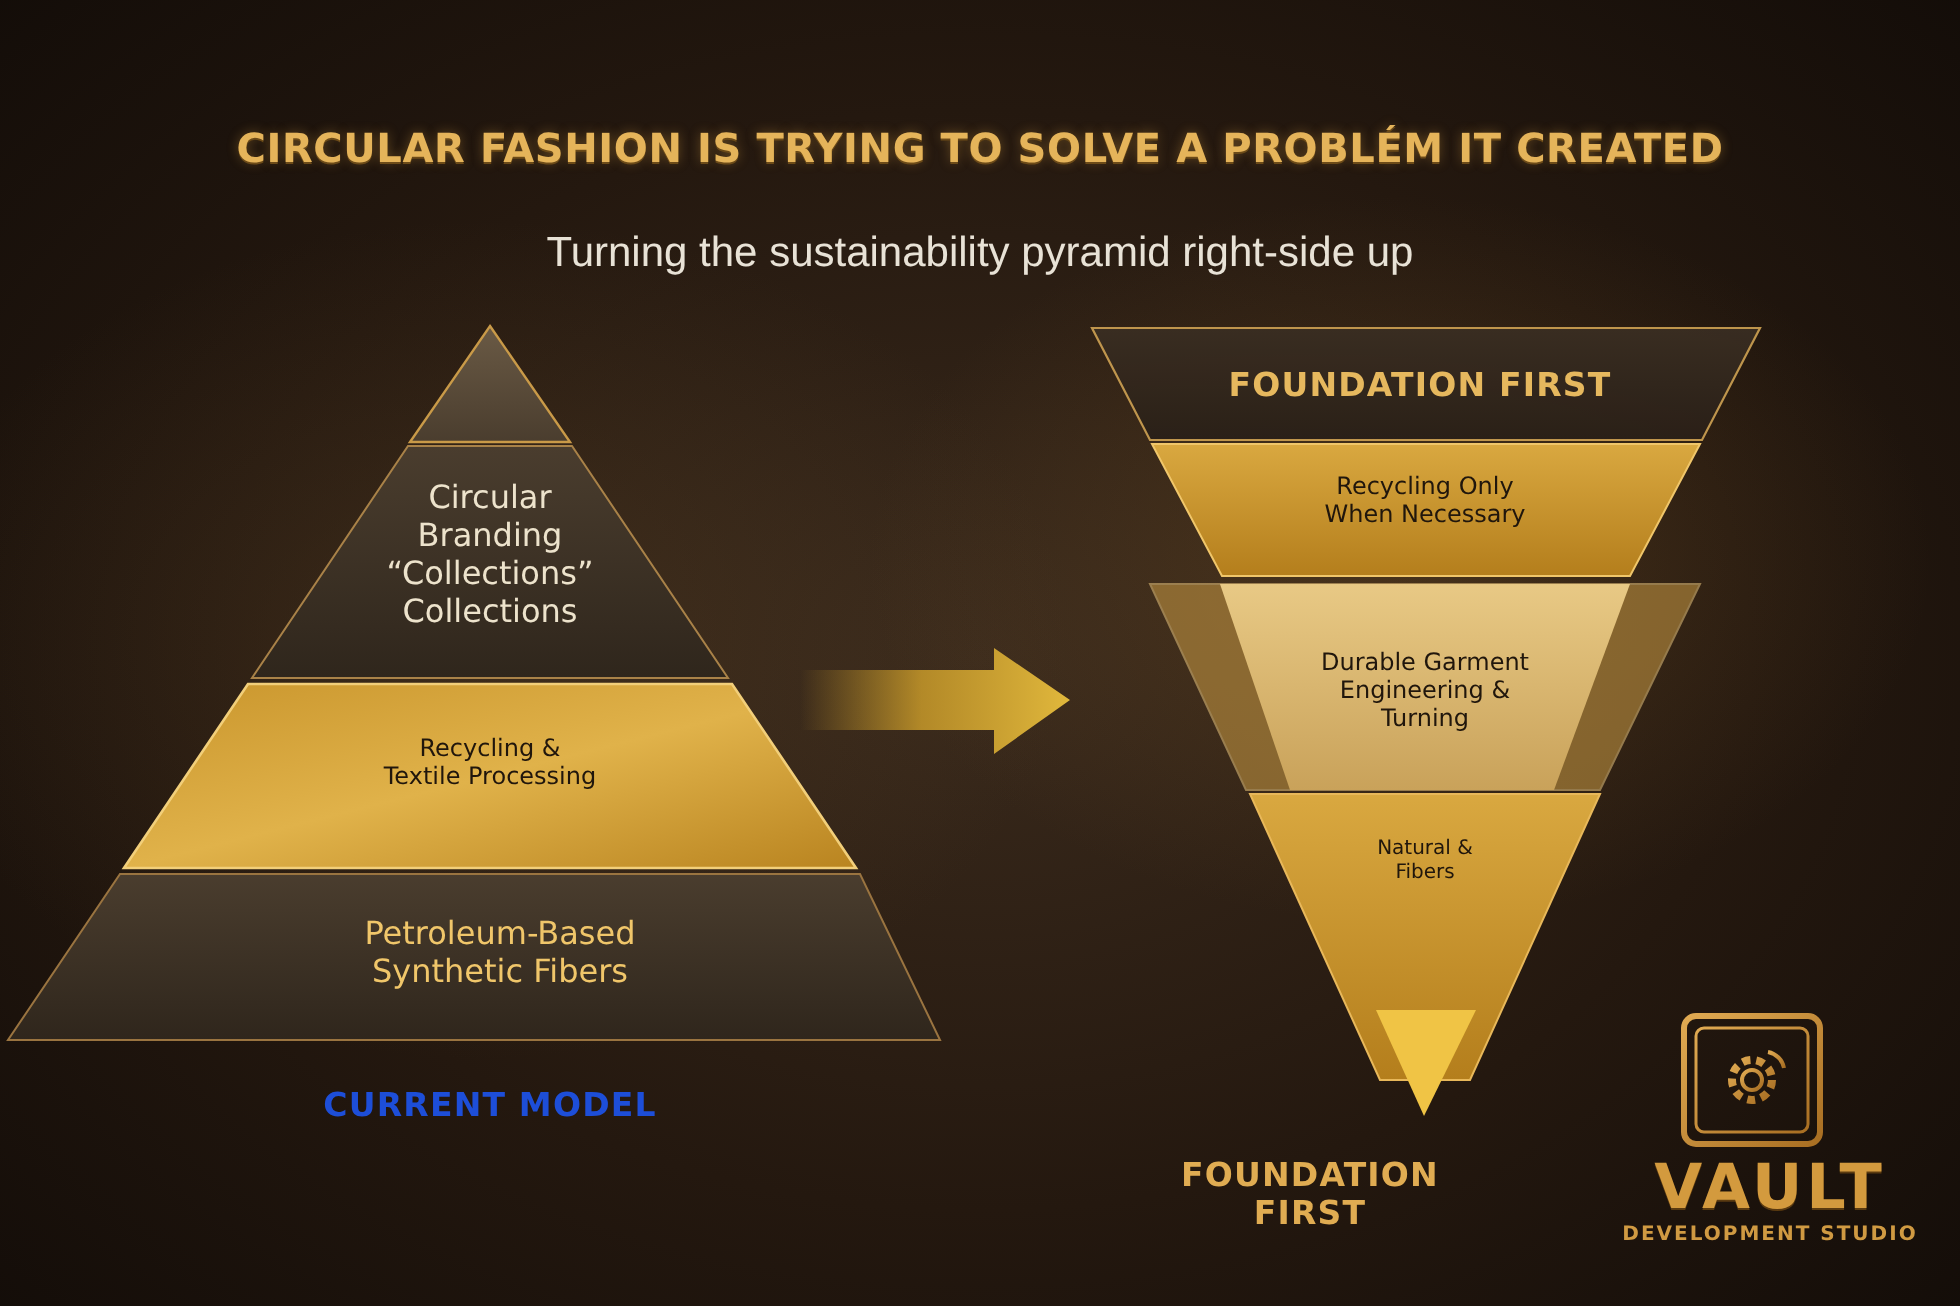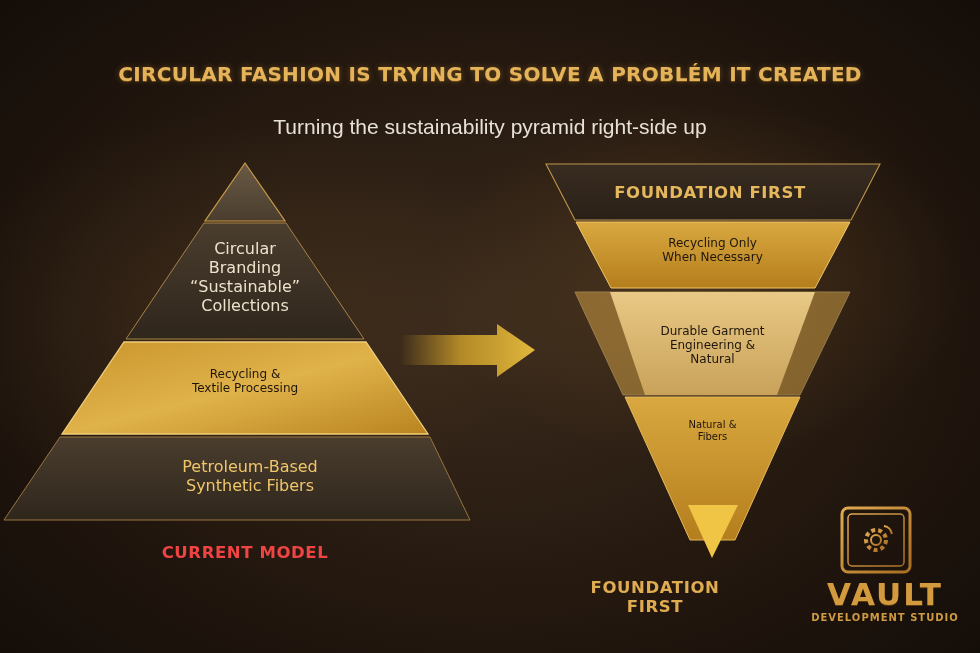--- a/index.html
+++ b/index.html
@@ -27,21 +27,21 @@
   .label {
     position: absolute; text-align: center;
     font-family: "DejaVu Sans", sans-serif; line-height: 1.18;
   }
   .lbl-light { color: #ede3cc; font-size: 16px; }
   .lbl-gold { color: #f0c66a; font-size: 16px; }
   .lbl-dark { color: #20160c; font-size: 12px; }
   .caps {
     font-family: "DejaVu Sans", sans-serif; font-weight: bold; letter-spacing: 0.6px;
   }
-  .current-model { left: 130px; width: 230px; top: 543px; text-align: center; color: #ef4444; font-size: 16.5px; }
+  .current-model { left: 130px; width: 230px; top: 543px; text-align: center; color: #1d4ed8; font-size: 16.5px; }
   .ff-top { left: 560px; width: 300px; top: 183px; text-align: center; color: #e6b85e; font-size: 16.5px; }
   .ff-bottom { left: 560px; width: 310px; top: 578px; text-align: center; color: #e0ac52; font-size: 16.5px; }
   .vault-word {
     left: 800px; width: 170px; top: 576px; text-align: center;
     font-family: "DejaVu Sans", sans-serif; font-weight: bold; font-size: 31px; letter-spacing: 2px;
     color: #d39a3e; text-shadow: 0 1px 0 #5a3a10;
   }
   .vault-sub {
     left: 790px; width: 190px; top: 612px; text-align: center;
     font-family: "DejaVu Sans", sans-serif; font-weight: bold; font-size: 10px; letter-spacing: 1px;
@@ -120,42 +120,42 @@
     <line x1="849" y1="528" x2="849" y2="552" stroke-width="2"></line>
     <circle cx="876" cy="540" r="10" stroke-width="4" stroke-dasharray="4 3"></circle>
     <circle cx="876" cy="540" r="5" stroke-width="2"></circle>
     <path d="M884 526 a10 10 0 0 1 8 8" stroke-width="2"></path>
   </g>
 </svg>
 
 <div class="label lbl-light" style="left:160px; width:170px; top:240px;">
   <div>Circular</div>
   <div>Branding</div>
-  <div>“Sustainable”</div>
+  <div>“Collections”</div>
   <div>Collections</div>
 </div>
 <div class="label lbl-dark" style="left:140px; width:210px; top:367px;">
   <div>Recycling &amp;</div>
   <div>Textile Processing</div>
 </div>
 <div class="label lbl-gold" style="left:130px; width:240px; top:458px;">
   <div>Petroleum-Based</div>
   <div>Synthetic Fibers</div>
 </div>
 <div class="abs caps current-model">CURRENT MODEL</div>
 
 <div class="abs caps ff-top">FOUNDATION FIRST</div>
 <div class="label lbl-dark" style="left:610px; width:205px; top:236px;">
   <div>Recycling Only</div>
   <div>When Necessary</div>
 </div>
 <div class="label lbl-dark" style="left:610px; width:205px; top:324px;">
   <div>Durable Garment</div>
   <div>Engineering &amp;</div>
-  <div>Natural</div>
+  <div>Turning</div>
 </div>
 <div class="label lbl-dark" style="left:625px; width:175px; top:419px; font-size:10px;">
   <div>Natural &amp;</div>
   <div>Fibers</div>
 </div>
 <div class="abs caps ff-bottom" style="width:190px; left:560px;">FOUNDATION FIRST</div>
 
 <div class="abs vault-word">VAULT</div>
 <div class="abs vault-sub">DEVELOPMENT STUDIO</div>
 

